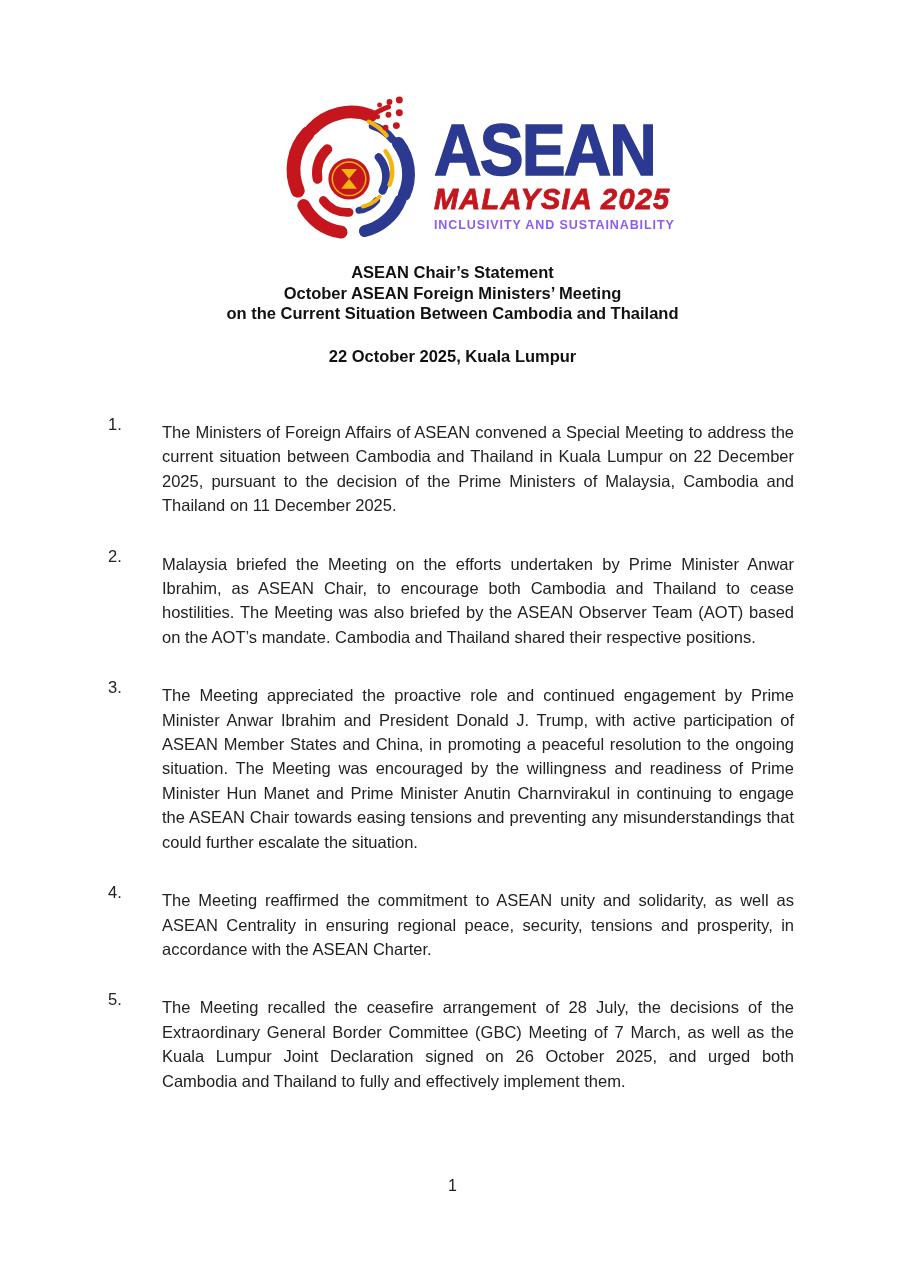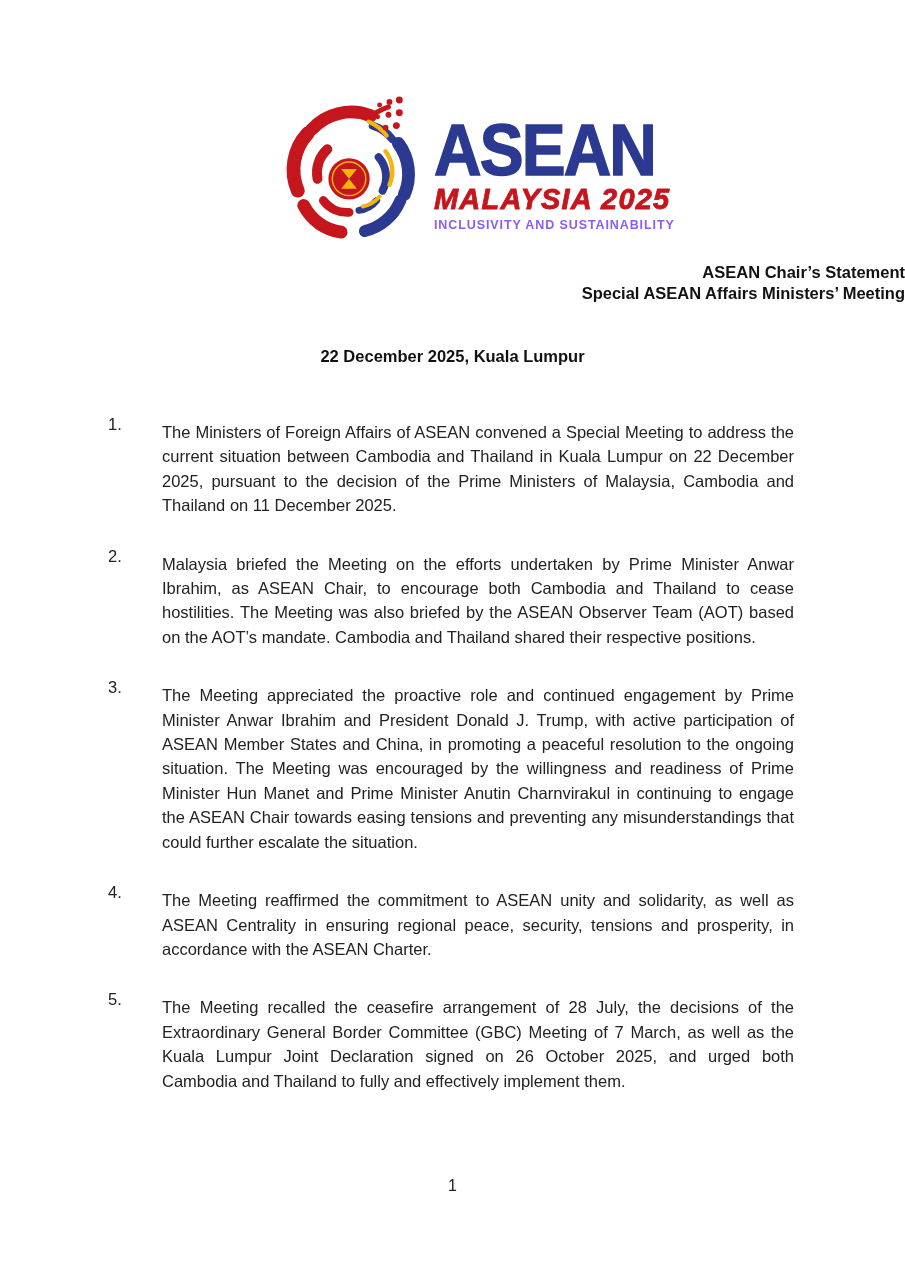--- a/index.html
+++ b/index.html
@@ -23,21 +23,21 @@
     letter-spacing:1.2px; white-space:nowrap;font-style:italic; -webkit-text-stroke:0.8px #C4161C;
   }
   .t-tagline {
     font-weight:bold; color:#8b5cf6; font-size:12.5px; line-height:15px; margin-top:4px;
     letter-spacing:0.9px; white-space:nowrap;
   }
 
   
   .title-block {
     position:absolute; top:262px; left:0; width:100%;
-    text-align:right; font-weight:bold; font-size:16.5px; line-height:20.5px; color:#111;
+    text-align:center; font-weight:bold; font-size:16.5px; line-height:20.5px; color:#111;
   }
   .date-line {
     position:absolute; top:347px; left:0; width:100%;
     text-align:center; font-weight:bold; font-size:16.5px; color:#111;
   }
 
   
   .paras { position:absolute; top:412px; left:108px; width:686px; font-size:16.5px; line-height:24.4px; color:#222; }
   .para { display:flex; margin-bottom:26px; }
   .para-num { width:54px; flex:none; }
@@ -92,23 +92,24 @@
     </svg>
     <div class="logo-text">
       <div class="t-asean">ASEAN</div>
       <div class="t-malaysia">MALAYSIA 2025</div>
       <div class="t-tagline">INCLUSIVITY AND SUSTAINABILITY</div>
     </div>
   </div>
 
   <div class="title-block">
     <div>ASEAN Chair’s Statement</div>
-    <div>Special ASEAN Affairs Ministers’ Meeting</div>
+    <div>October ASEAN Foreign Ministers’ Meeting</div>
+    <div>on the Current Situation Between Cambodia and Thailand</div>
   </div>
-  <div class="date-line">22 December 2025, Kuala Lumpur</div>
+  <div class="date-line">22 October 2025, Kuala Lumpur</div>
 
   <div class="paras">
     <div class="para">
       <div class="para-num">1.</div>
       <div class="para-text">The Ministers of Foreign Affairs of ASEAN convened a Special Meeting to address the current situation between Cambodia and Thailand in Kuala Lumpur on 22 December 2025, pursuant to the decision of the Prime Ministers of Malaysia, Cambodia and Thailand on 11 December 2025.</div>
     </div>
     <div class="para">
       <div class="para-num">2.</div>
       <div class="para-text">Malaysia briefed the Meeting on the efforts undertaken by Prime Minister Anwar Ibrahim, as ASEAN Chair, to encourage both Cambodia and Thailand to cease hostilities. The Meeting was also briefed by the ASEAN Observer Team (AOT) based on the AOT’s mandate. Cambodia and Thailand shared their respective positions.</div>
     </div>

